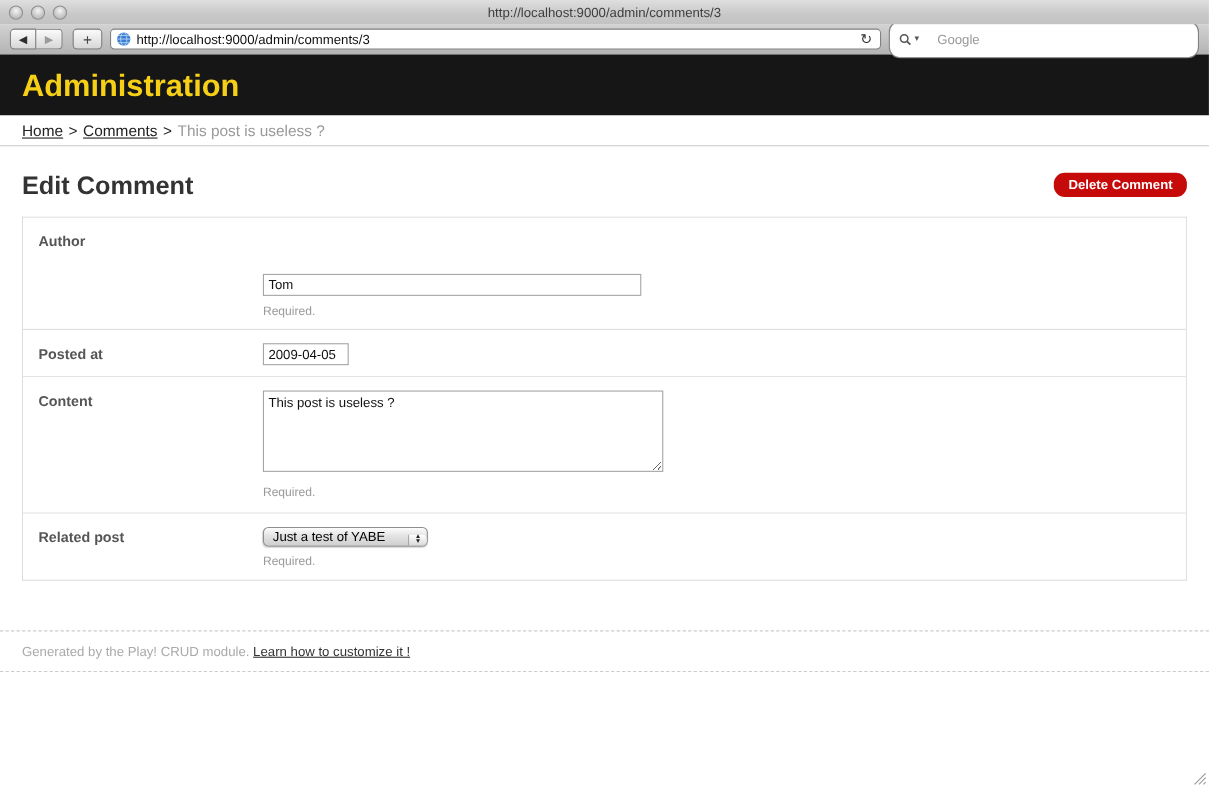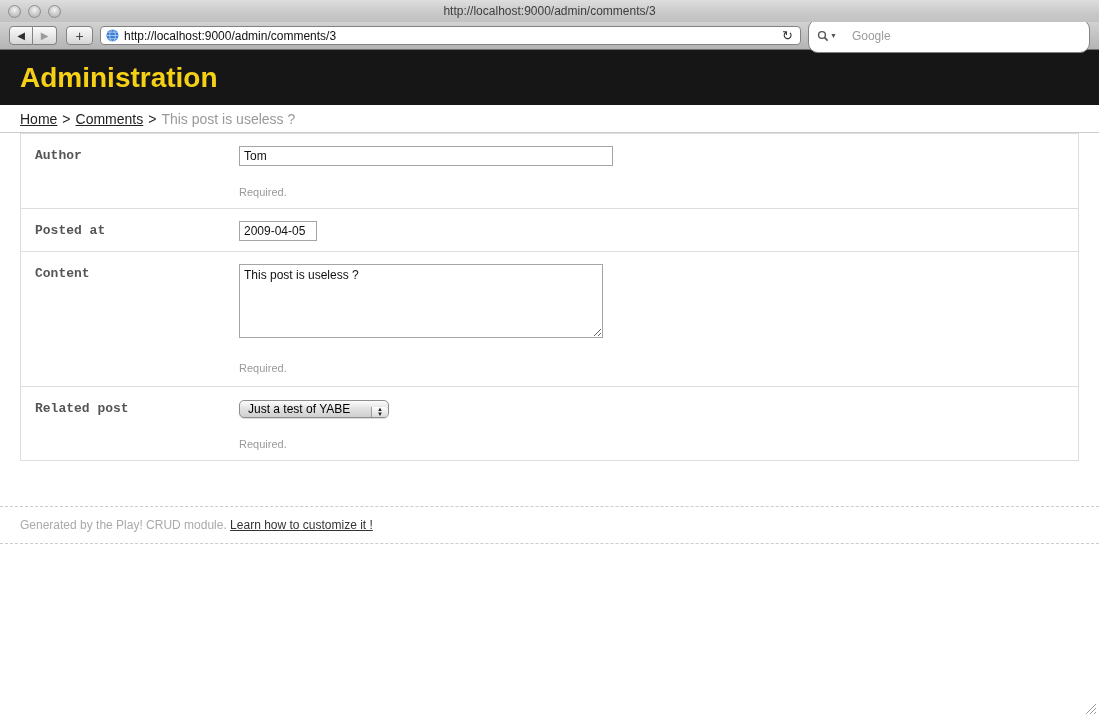--- a/index.html
+++ b/index.html
@@ -68,28 +68,28 @@
   .page-head { display:flex; align-items:center; justify-content:space-between; margin:20px 0 14px; height:30px; }
   .page-title { font-size:23px; font-weight:bold; color:#333; }
   .delete-btn {
     background:#c60909; color:#fff; font-weight:bold; font-size:12px;
     border:none; border-radius:10px; padding:4px 13px; cursor:pointer;
     font-family:"Liberation Sans", sans-serif;
   }
 
   .crud-form { border:1px solid #ddd; border-bottom:none; }
   .frow { display:flex; border-bottom:1px solid #ddd; padding:12px 14px 10px; background:#fff; }
-  .frow .flabel { width:204px; font-size:13px; font-weight:bold; color:#555; padding-top:2px;font-family:Liberation Mono, monospace; }
+  .frow .flabel { width:204px; font-size:13px; font-weight:bold; color:#555; padding-top:2px; }
   .fcontrol { flex:1; }
-  .help { font-size:11px; color:#999; margin-top:20px; }
+  .help { font-size:11px; color:#999; margin-top:8px; }
   .ti {
     font-family:"Liberation Sans", sans-serif; font-size:12px; color:#111;
     border:1px solid #a5a5a5; padding:2px 4px; background:#fff; height:20px;
   }
-  .ti-author { width:374px; }
+  .ti-author { width:344px;margin-top:39px; }
   .ti-date { width:78px; }
   .ta {
     font-family:"Liberation Sans", sans-serif; font-size:12px; color:#111;
     border:1px solid #a5a5a5; padding:3px 4px; width:364px; height:74px; resize:both; background:#fff;
   }
   .row-content { padding-bottom:12px; }
 
   
   .aqua-select {
     display:inline-flex; align-items:flex-end; height:18px; min-width:150px;
@@ -175,20 +175,24 @@
 
   <div class="breadcrumb">
     <a>Home</a>
     <span class="sep">&gt;</span>
     <a>Comments</a>
     <span class="sep">&gt;</span>
     <span class="current">This post is useless ?</span>
   </div>
 
   <div class="main">
+    <div class="page-head">
+      <div class="page-title">Edit Comment</div>
+      <button class="delete-btn">Delete Comment</button>
+    </div>
 
     <div class="crud-form">
 
       <div class="frow">
         <div class="flabel">Author</div>
         <div class="fcontrol">
           <input class="ti ti-author" type="text" value="Tom" style="">
           <div class="help">Required.</div>
         </div>
       </div>

